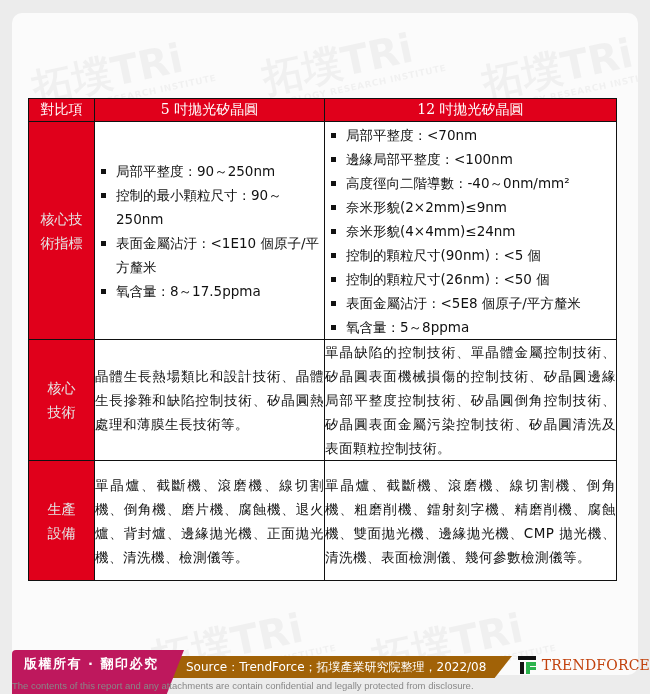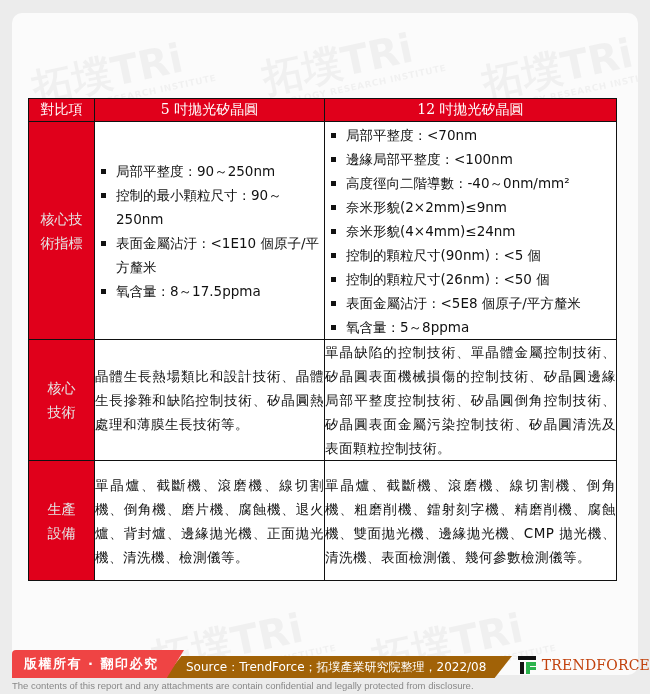--- a/index.html
+++ b/index.html
@@ -37,21 +37,21 @@
   }
   td.cell { background: #fff; padding: 2px 6px 2px 6px; line-height: 24px; }
   ul.bul { list-style: none; margin: 0; padding: 0; }
   ul.bul li { position: relative; padding-left: 21px; line-height: 24px; font-size: 13.5px; }
   ul.bul li::before {
     content: ""; position: absolute; left: 6px; top: 10px; width: 5px; height: 5px; background: #111;
   }
   .para { font-size: 13.5px; line-height: 24px; text-align: justify; letter-spacing: 0.5px; }
   .center { text-align: center; }
   .footer-dark {
-    position: absolute; left: 12px; top: 650px; width: 172px; height: 28px; background: #ef4444;
+    position: absolute; left: 12px; top: 650px; width: 172px; height: 44px; background: #be185d;
     clip-path: polygon(0 0, 100% 0, 90% 100%, 0 100%); border-radius: 4px 0 0 0;
   }
   .footer-dark span {
     position: absolute; left: 12px; top: 5px; color: #fff; font-size: 13px; letter-spacing: 1.5px;
     font-weight: bold;
   }
   .footer-gray {
     position: absolute; left: 164px; top: 656px; width: 348px; height: 22px; background: #a16207;
     clip-path: polygon(5% 0, 100% 0, 95% 100%, 0 100%);
   }

